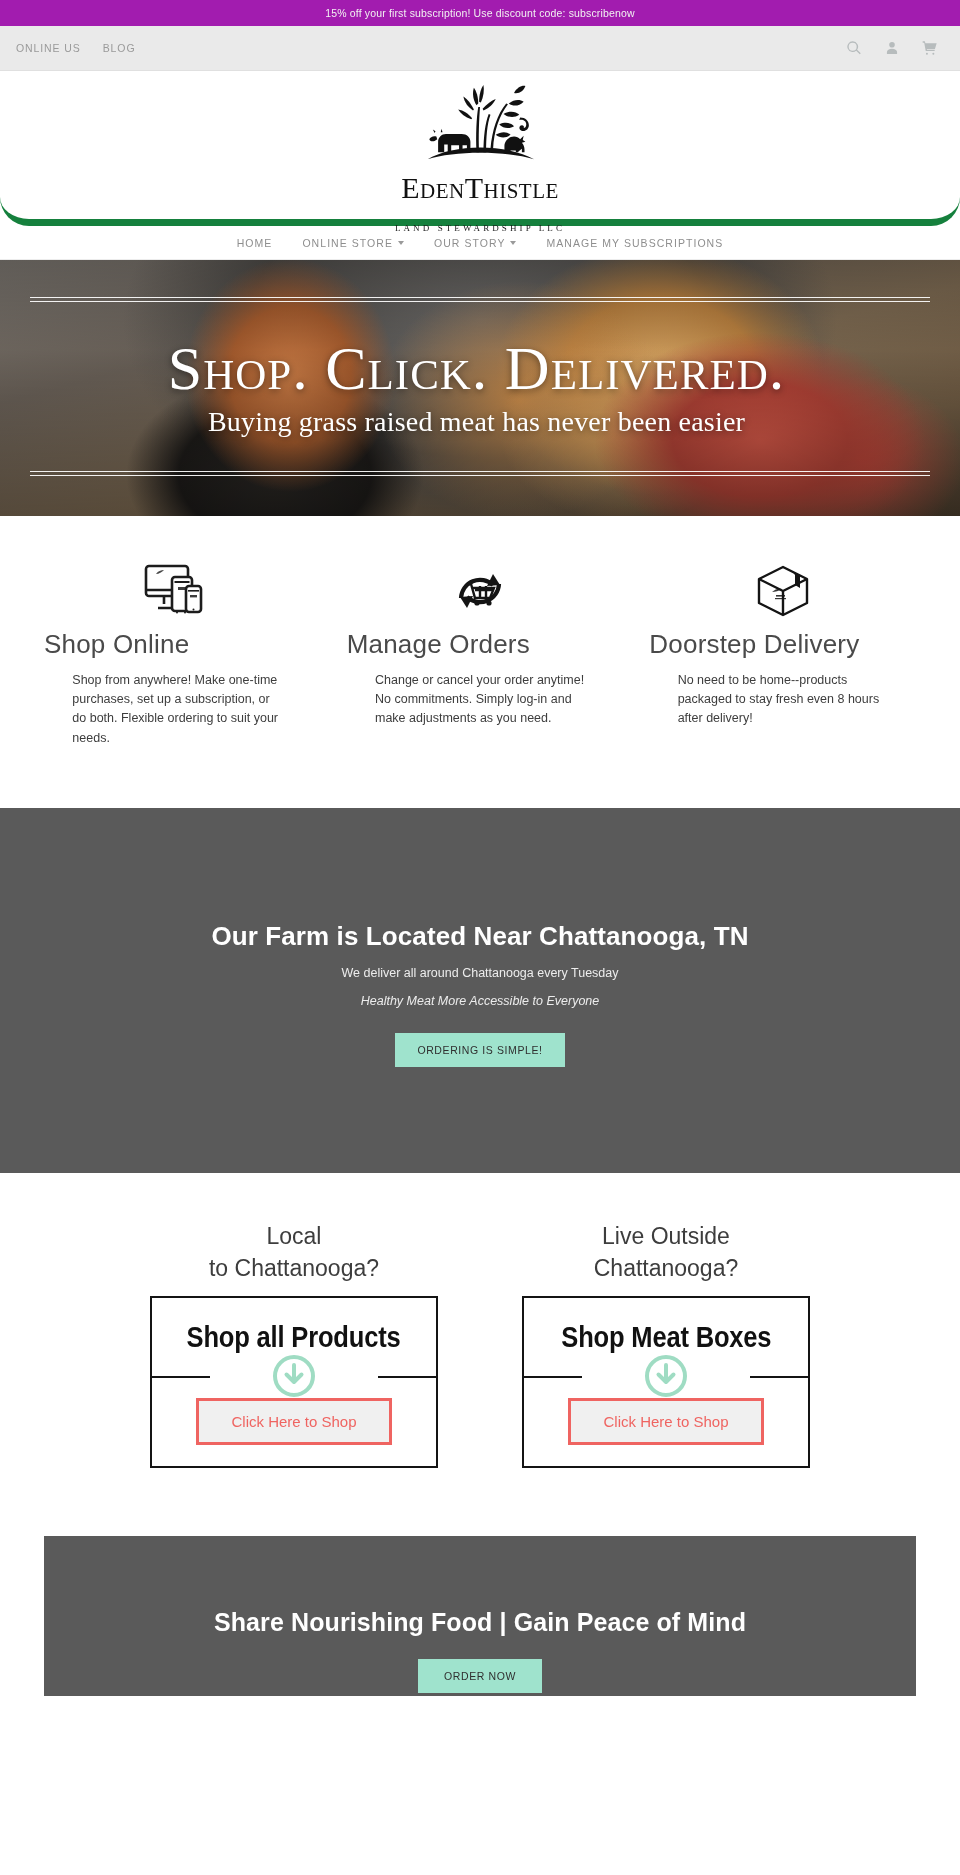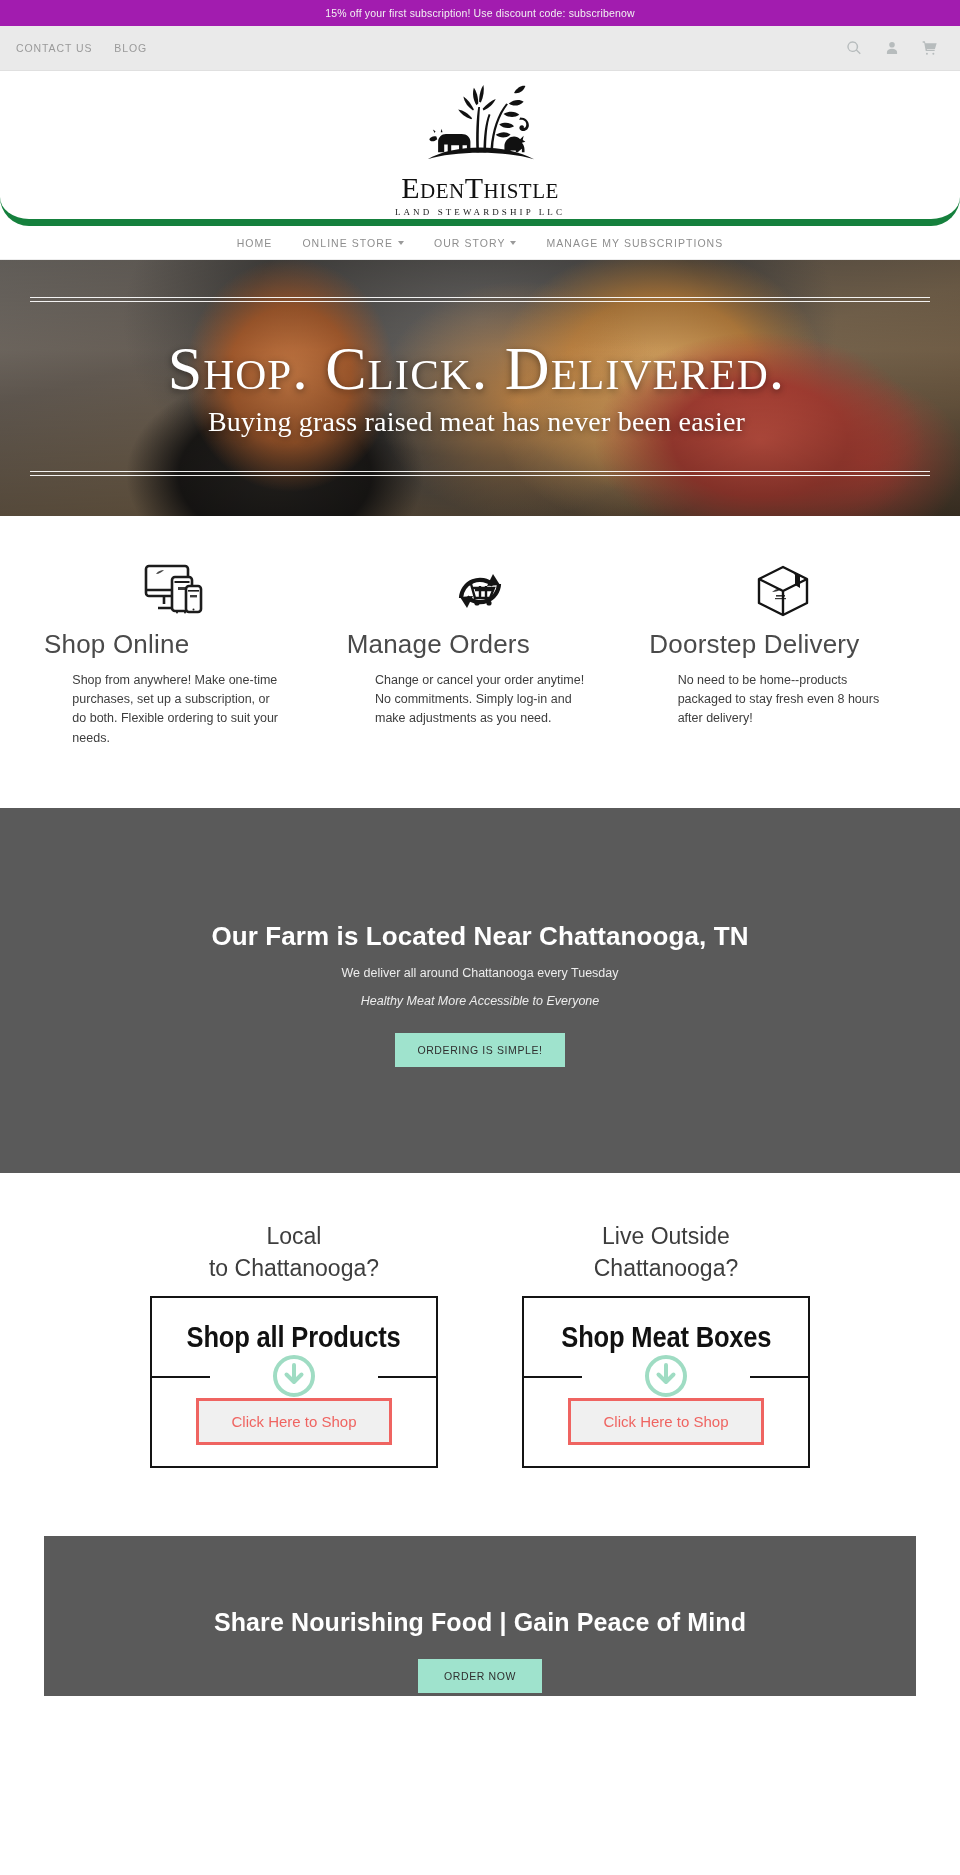--- a/index.html
+++ b/index.html
@@ -65,21 +65,21 @@
     line-height: 1;
     margin-top: -2px;
     font-variant: small-caps;
     font-weight: 400;
   }
   .logosub {
     font-family: "Liberation Serif", serif;
     font-size: 9px;
     letter-spacing: 3.1px;
     color: #1a1a1a;
-    margin-top: 4px;
+    margin-top: 20px;
   }
 
   
   .mainnav {
     height: 34px;
     background: #fff;
     display: flex;
     align-items: center;
     justify-content: center;
     gap: 30px;
@@ -312,21 +312,21 @@
 </style>
 </head>
 <body>
 
 <div class="announce">
   <span>15% off your first subscription! Use discount code: subscribenow</span>
 </div>
 
 <div class="utilbar">
   <div class="links">
-    <a href="#">CONTACT US</a>
+    <a href="#">ONLINE US</a>
     <a href="#">BLOG</a>
   </div>
   <div class="spacer"></div>
   <div class="icons">
     <span class="ic">
       <svg viewBox="0 0 24 24">
           <path d="M10 2a8 8 0 105.3 14l5.4 5.4 1.4-1.4-5.4-5.4A8 8 0 0010 2zm0 2a6 6 0 110 12 6 6 0 010-12z"></path>
         </svg>
     </span>
     <span class="ic">

